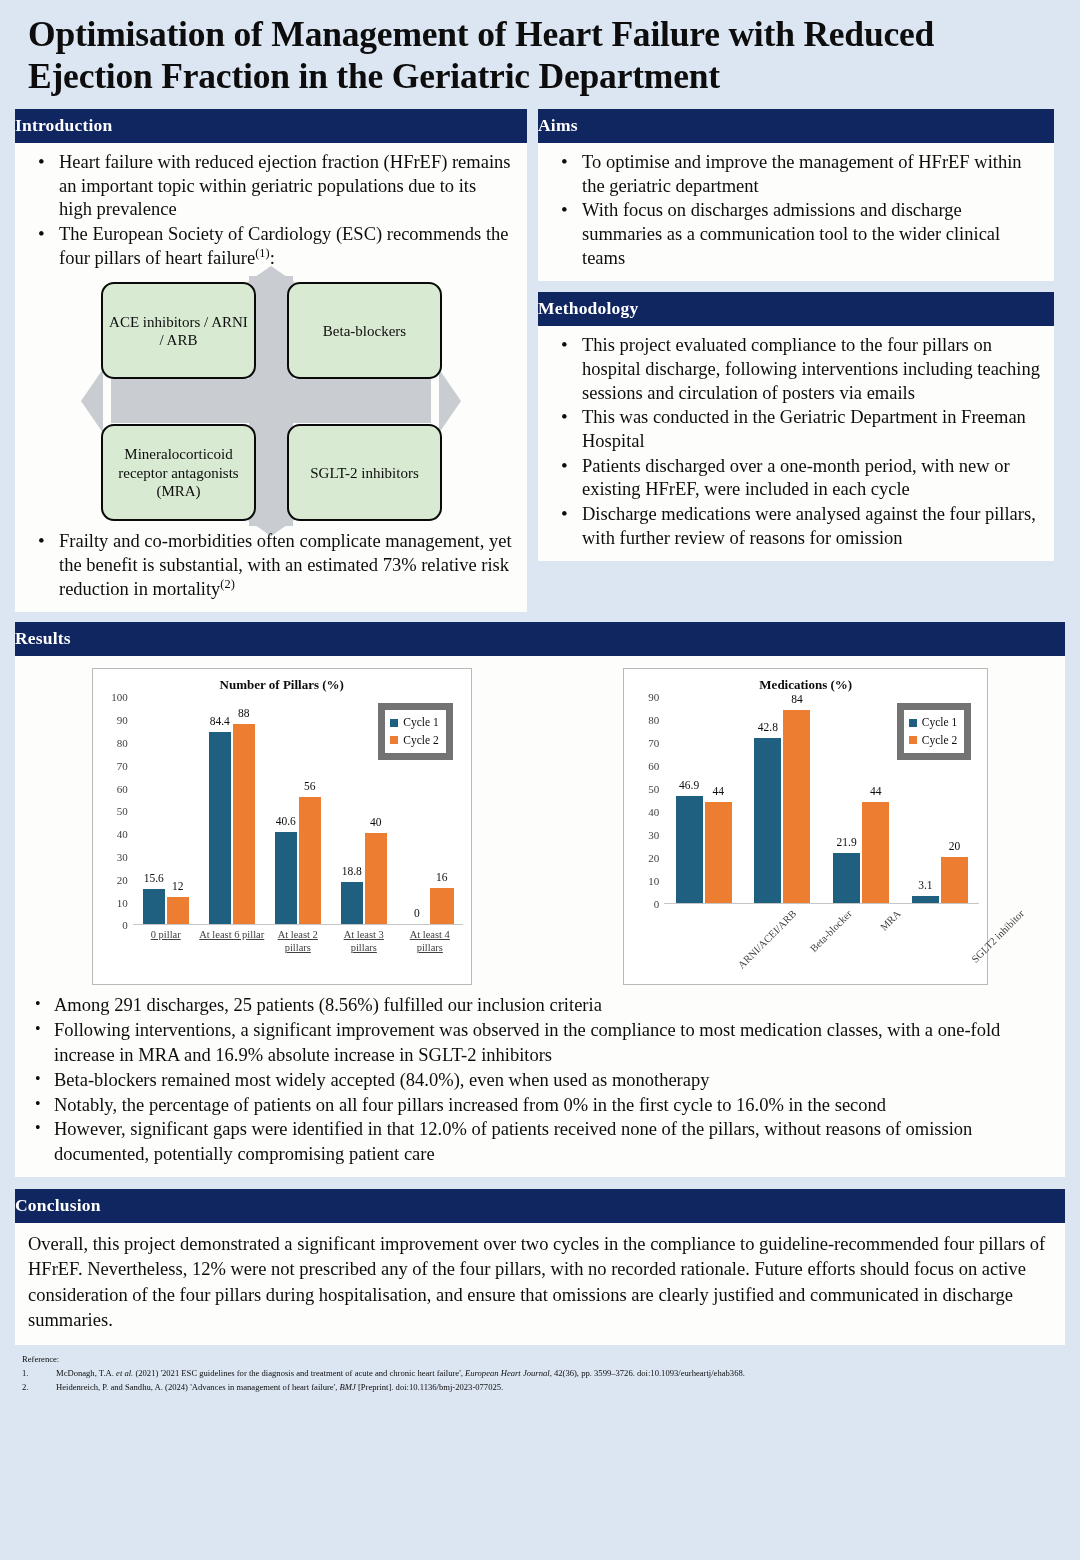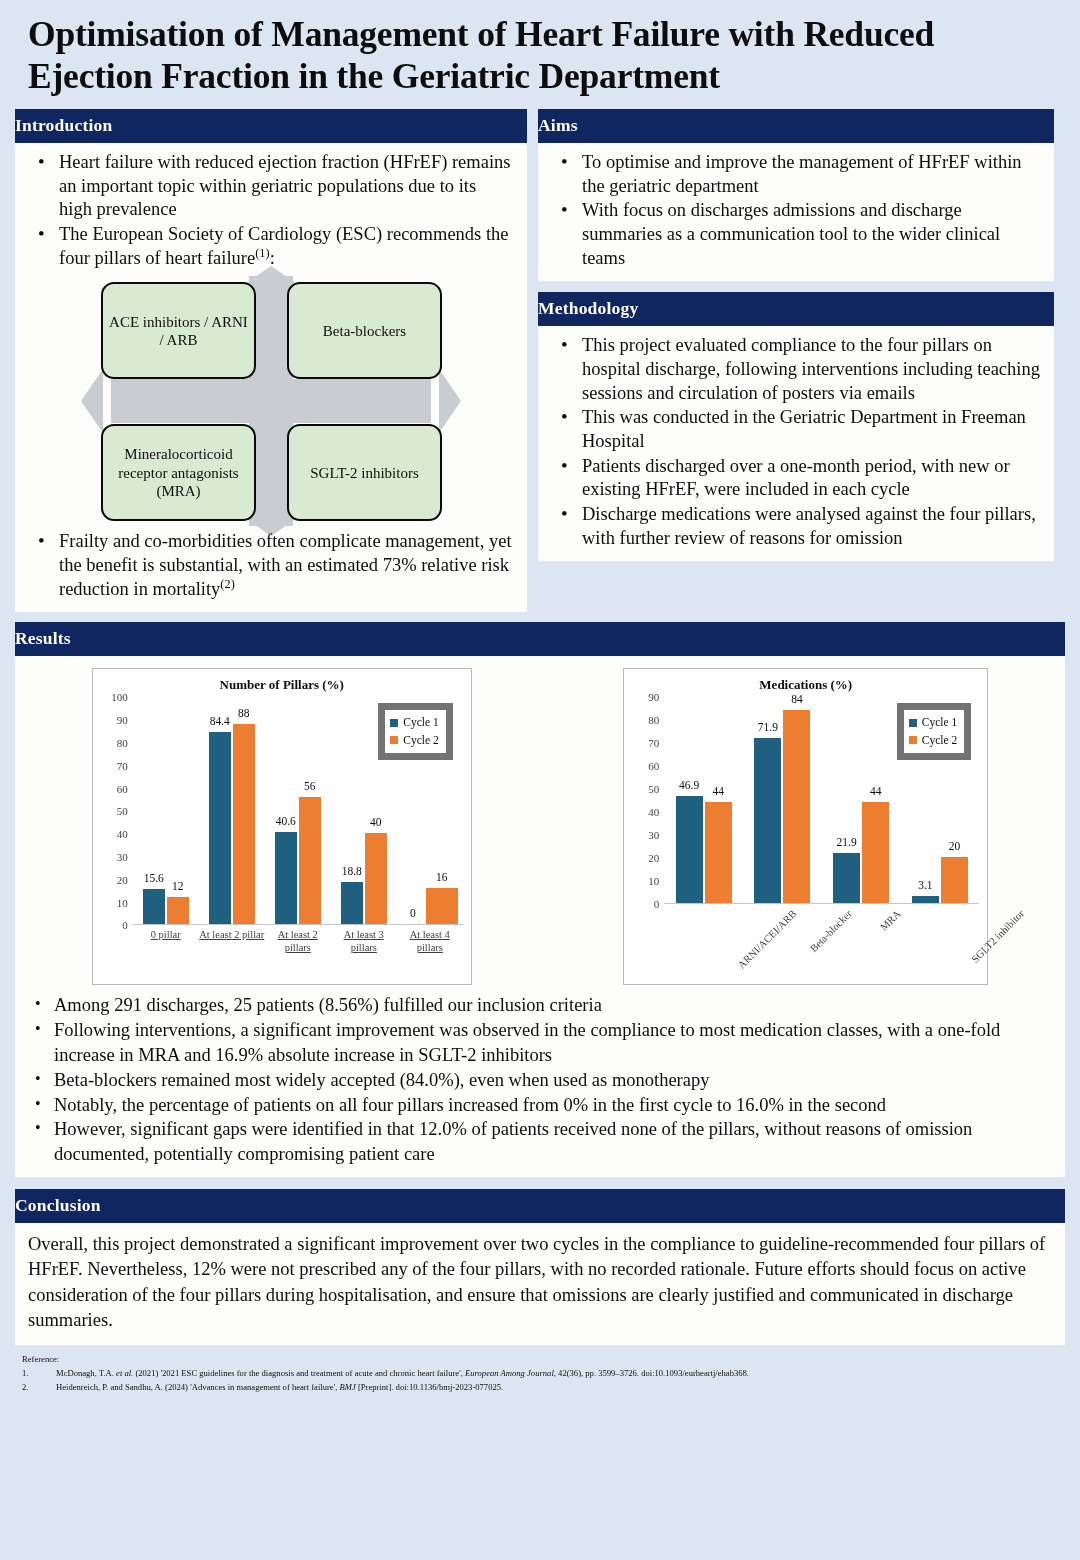--- a/index.html
+++ b/index.html
@@ -377,40 +377,40 @@
               <div class="bar" style="height: 91.2px; width: 22px;">
                 <div class="bar-fill" style="background: rgb(237, 125, 49);"></div>
                 <div class="vlabel">40</div>
               </div>
             </div>
             <div class="cat-group" style="left: 264px; width: 66px;">
               <div class="bar" style="height: 0px; width: 22px;">
                 <div class="bar-fill" style="background: rgb(31, 96, 129);"></div>
                 <div class="vlabel">0</div>
               </div>
-              <div class="bar" style="height: 36.48px; width: 32px; text-align: center;">
+              <div class="bar" style="height: 36.48px; width: 24px; text-align: center;">
                 <div class="bar-fill" style="background: rgb(237, 125, 49);"></div>
                 <div class="vlabel">16</div>
               </div>
             </div>
           </div>
           <div class="legend-box" style="right: 10px; top: 6px;">
             <div class="legend-item">
               <span class="legend-swatch" style="background: rgb(31, 96, 129);"></span>
               <span>Cycle 1</span>
             </div>
             <div class="legend-item">
               <span class="legend-swatch" style="background: rgb(237, 125, 49);"></span>
               <span>Cycle 2</span>
             </div>
           </div>
         </div>
         <div class="xlabels" style="height: 32px; width: 362px;">
           <div class="xlabel" style="left: 32px; width: 66px; top: 4px;">0 pillar</div>
-          <div class="xlabel" style="left: 98px; width: 66px; top: 4px;">At least 2 pillar</div>
+          <div class="xlabel" style="left: 98px; width: 66px; top: 4px;">At least 6 pillar</div>
           <div class="xlabel" style="left: 164px; width: 66px; top: 4px;">At least 2 pillars</div>
           <div class="xlabel" style="left: 230px; width: 66px; top: 4px;">At least 3 pillars</div>
           <div class="xlabel" style="left: 296px; width: 66px; top: 4px;">At least 4 pillars</div>
         </div>
       </div>
     <div class="chart-card" id="chart-card-1" style="width: 365px;">
         <div class="chart-title">Medications (%)</div>
         <div class="plot-area" style="height: 207px; width: 347px;">
           <div class="yaxis">
             <div class="ytick" style="top: 207px;">0</div>
@@ -431,21 +431,21 @@
                 <div class="vlabel">46.9</div>
               </div>
               <div class="bar" style="height: 101.2px; width: 27px;">
                 <div class="bar-fill" style="background: rgb(237, 125, 49);"></div>
                 <div class="vlabel">44</div>
               </div>
             </div>
             <div class="cat-group" style="left: 78.75px; width: 78.75px;">
               <div class="bar" style="height: 165.37px; width: 27px;">
                 <div class="bar-fill" style="background: rgb(31, 96, 129);"></div>
-                <div class="vlabel">71.9</div>
+                <div class="vlabel">42.8</div>
               </div>
               <div class="bar" style="height: 193.2px; width: 27px;">
                 <div class="bar-fill" style="background: rgb(237, 125, 49);"></div>
                 <div class="vlabel">84</div>
               </div>
             </div>
             <div class="cat-group" style="left: 157.5px; width: 78.75px;">
               <div class="bar" style="height: 50.37px; width: 27px;">
                 <div class="bar-fill" style="background: rgb(31, 96, 129);"></div>
                 <div class="vlabel">21.9</div>
@@ -497,20 +497,20 @@
 <div id="conclusion-section" class="panel">
   <div class="panel-head">Conclusion</div>
   <div id="conclusion-text">Overall, this project demonstrated a significant improvement over two cycles in the compliance to guideline-recommended four pillars of HFrEF. Nevertheless, 12% were not prescribed any of the four pillars, with no recorded rationale. Future efforts should focus on active consideration of the four pillars during hospitalisation, and ensure that omissions are clearly justified and communicated in discharge summaries.</div>
 </div>
 
 <div id="references">
   <div class="ref-head">Reference:</div>
   <div id="ref-list">
       <div class="ref-row">
         <div class="ref-num">1.</div>
-        <div class="ref-text">McDonagh, T.A. <em>et al.</em> (2021) '2021 ESC guidelines for the diagnosis and treatment of acute and chronic heart failure', <em>European Among Journal</em>, 42(36), pp. 3599–3726. doi:10.1093/eurheartj/ehab368.</div>
+        <div class="ref-text">McDonagh, T.A. <em>et al.</em> (2021) '2021 ESC guidelines for the diagnosis and treatment of acute and chronic heart failure', <em>European Heart Journal</em>, 42(36), pp. 3599–3726. doi:10.1093/eurheartj/ehab368.</div>
       </div>
       <div class="ref-row">
         <div class="ref-num">2.</div>
         <div class="ref-text">Heidenreich, P. and Sandhu, A. (2024) 'Advances in management of heart failure', <em>BMJ</em> [Preprint]. doi:10.1136/bmj-2023-077025.</div>
       </div>
     </div>
 </div>
 
 </body></html>

